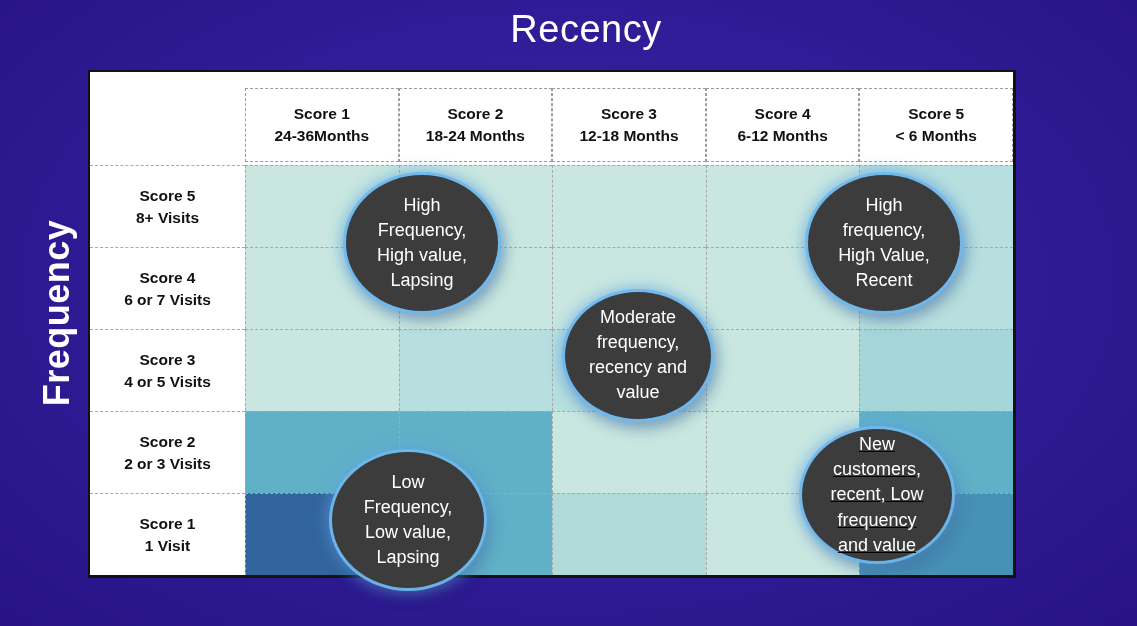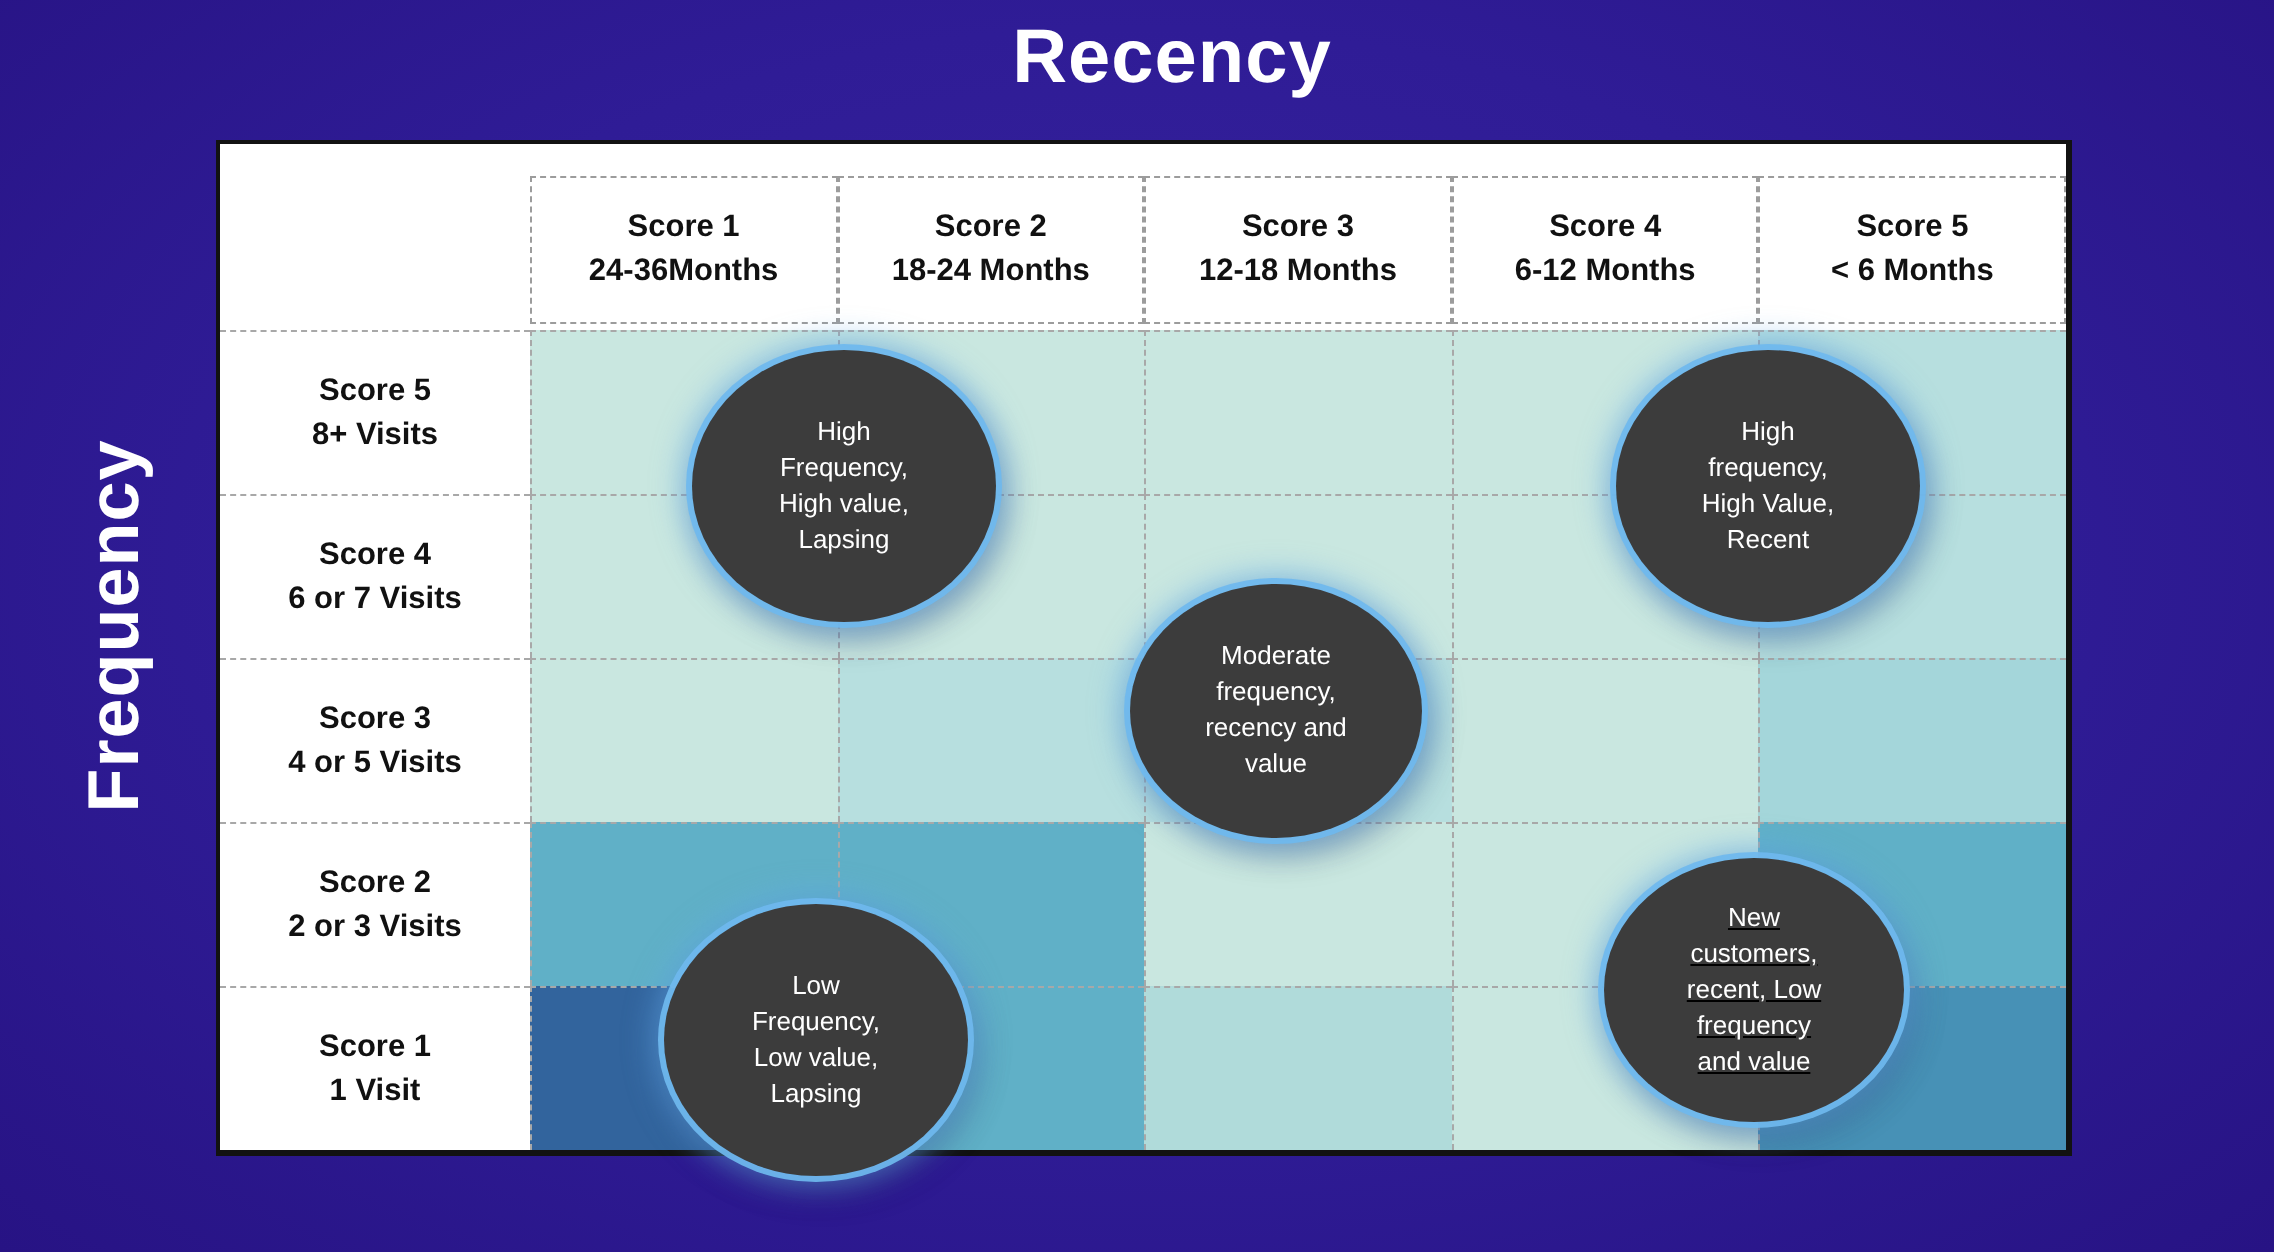--- a/index.html
+++ b/index.html
@@ -6,32 +6,32 @@
   .stage{
     position:relative;
     width:1137px;height:626px;
     overflow:hidden;
     font-family:"Liberation Sans",sans-serif;
     background:radial-gradient(ellipse at 50% 45%, #38249f 0%, #2f1c96 55%, #271384 100%);
   }
   .title{
     position:absolute;left:122px;top:8px;width:928px;
     text-align:center;
-    font-size:38px;font-weight:700;letter-spacing:.5px;
+    font-size:38px;font-weight:400;letter-spacing:.5px;
     color:#ffffff;
   }
   .freq-label{
     position:absolute;left:57px;top:313px;
     transform:translate(-50%,-50%) rotate(-90deg);
     white-space:nowrap;
     font-size:36px;font-weight:700;letter-spacing:.5px;
     color:#ffffff;
   }
   .matrix{
-    position:absolute;left:108px;top:70px;
+    position:absolute;left:88px;top:70px;
     width:928px;height:508px;
     box-sizing:border-box;
     background:#ffffff;
     border:2px solid #121212;
     border-right-width:3px;border-bottom-width:3px;
     display:grid;
     grid-template-columns:155px repeat(5,1fr);
     grid-template-rows:93px repeat(5,1fr);
   }
   .corner{background:#ffffff;}
@@ -58,21 +58,21 @@
     border-radius:50%;
     background:#3c3c3c;
     display:flex;align-items:center;justify-content:center;
     box-shadow:0 0 0 3px rgba(111,185,238,.92),
                0 0 14px 6px rgba(96,168,232,.55),
                4px 8px 16px rgba(20,20,60,.35);
     z-index:5;
   }
   .bubble span{
     white-space:pre-line;text-align:center;
-    font-size:13px;line-height:1.4;color:#ffffff;
+    font-size:18px;line-height:1.4;color:#ffffff;
   }
 </style>
 </head>
 <body>
 
 <div class="stage">
   <div class="title">Recency</div>
   <div class="freq-label">Frequency</div>
   <div class="matrix" id="matrix">
       <div class="corner"></div>

